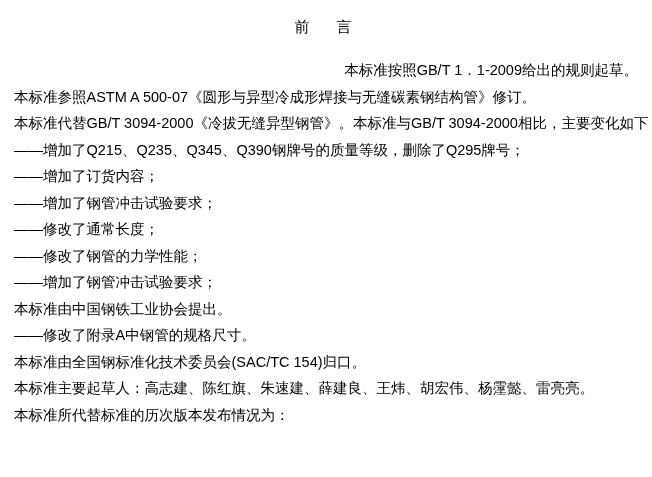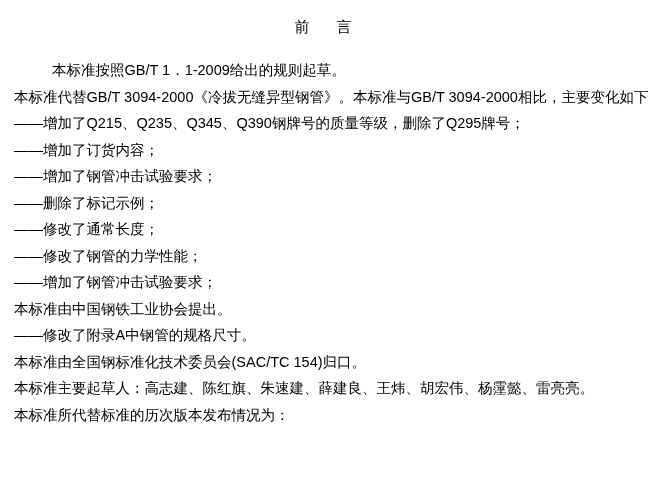--- a/index.html
+++ b/index.html
@@ -31,36 +31,37 @@
   }
   .body-text {
     font-size: 14.5px;
     line-height: 26.5px;
   }
   .para {
     white-space: nowrap;
   }
   .indent {
     padding-left: 38px;
+    text-align: right;
   }
 </style>
 </head>
 <body>
 
 <div class="page">
 
   <div class="doc-title">前　言</div>
 
   <div class="body-text">
     <div class="para indent">本标准按照GB/T 1．1-2009给出的规则起草。</div>
+    <div class="para">本标准参照ASTM A 500-07《圆形与异型冷成形焊接与无缝碳素钢结构管》修订。</div>
     <div class="para">本标准代替GB/T 3094-2000《冷拔无缝异型钢管》。本标准与GB/T 3094-2000相比，主要变化如下：</div>
     <div class="para">——增加了Q215、Q235、Q345、Q390钢牌号的质量等级，删除了Q295牌号；</div>
     <div class="para">——增加了订货内容；</div>
     <div class="para">——增加了钢管冲击试验要求；</div>
-    <div class="para">——删除了标记示例；</div>
     <div class="para">——修改了通常长度；</div>
     <div class="para">——修改了钢管的力学性能；</div>
     <div class="para">——增加了钢管冲击试验要求；</div>
     <div class="para">本标准由中国钢铁工业协会提出。</div>
     <div class="para">——修改了附录A中钢管的规格尺寸。</div>
     <div class="para">本标准由全国钢标准化技术委员会(SAC/TC 154)归口。</div>
     <div class="para">本标准主要起草人：高志建、陈红旗、朱速建、薛建良、王炜、胡宏伟、杨霪懿、雷亮亮。</div>
     <div class="para">本标准所代替标准的历次版本发布情况为：</div>
 
   </div>

